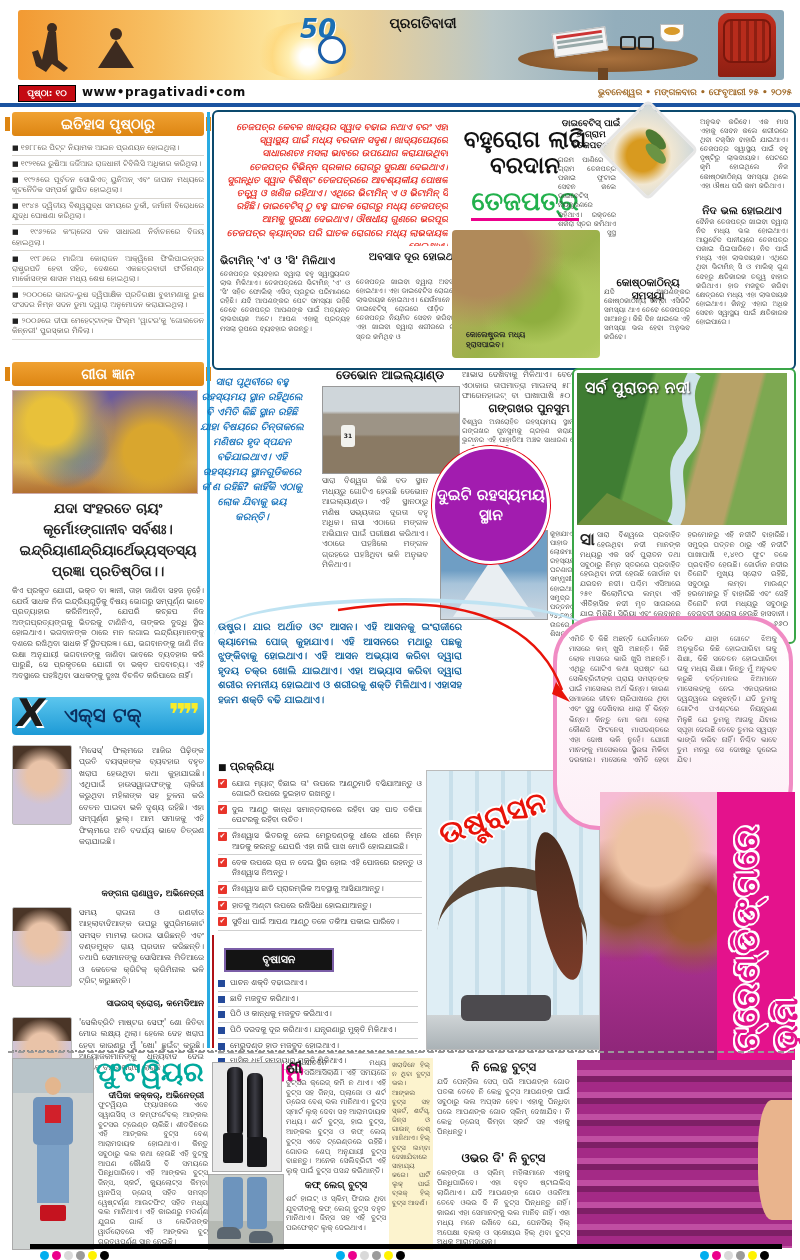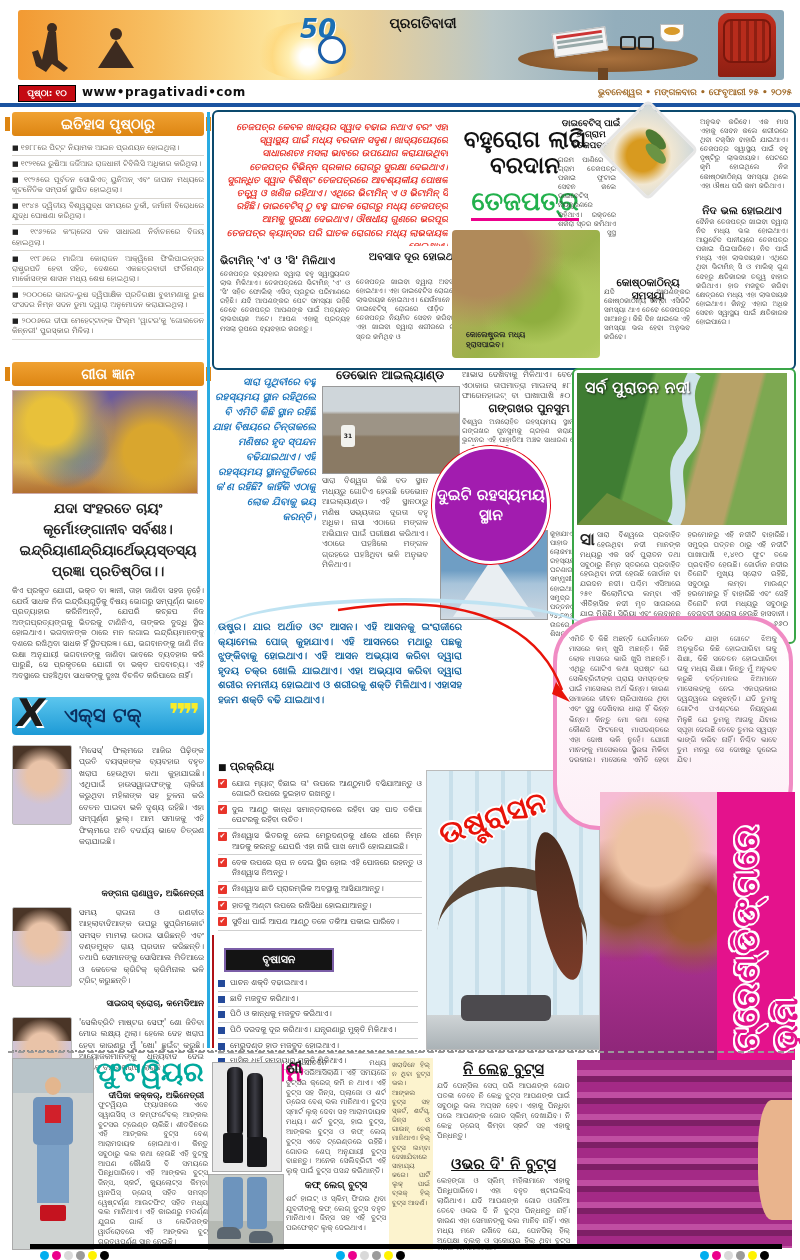--- a/index.html
+++ b/index.html
@@ -81,22 +81,22 @@
     background:radial-gradient(circle at 50% 62%,#d89a1f 0 30%,#f1e7d2 55%,#cfd8da 100%);}
   .diamond i{position:absolute;left:18px;top:14px;width:26px;height:12px;border-radius:50%;background:#4e7a33;}
   .diamond i+i{left:28px;top:24px;background:#6b9444;}
   .bayleaves{left:238px;top:118px;width:148px;height:128px;border-radius:4px;
     background:radial-gradient(ellipse at 20% 20%,#b08a5a 0 28%,rgba(176,138,90,0) 50%),
                radial-gradient(ellipse at 55% 55%,#8fae3f 0 22%,rgba(143,174,63,0) 45%),
                radial-gradient(ellipse at 75% 70%,#aec75b 0 26%,rgba(174,199,91,0) 52%),
                linear-gradient(135deg,#caa36a 0%,#9bb24a 55%,#c2d46f 100%);}
   .leafcap{left:252px;top:218px;width:92px;font-size:7.6px;font-weight:bold;color:#222;line-height:1.3;}
   
-  .m-intro{left:212px;top:374px;width:104px;height:266px;font-size:10px;line-height:1.5;color:#1b75bc;
-    font-style:italic;font-weight:bold;text-align:right;overflow:hidden;}
+  .m-intro{left:200px;top:374px;width:104px;height:266px;font-size:10px;line-height:1.5;color:#1b75bc;
+    font-style:italic;font-weight:bold;text-align:center;overflow:hidden;}
   .m-badge{left:432px;top:446px;width:112px;height:112px;border-radius:50%;background:#a21caf;border:3px solid #fff;
     box-shadow:0 0 0 1px #e60012;color:#fff;font-weight:900;font-size:15.5px;text-align:center;
     display:flex;align-items:center;justify-content:center;line-height:1.3;z-index:5;}
   .photo-devon{left:322px;top:386px;width:136px;height:86px;border:1px solid #999;
     background:linear-gradient(180deg,#cfd6da 0 28%,#9d9486 32% 55%,#8a7a64 58% 100%);}
   .astro{position:absolute;left:18px;top:38px;width:14px;height:22px;background:#f2f2ee;border-radius:3px;
     font-size:6px;color:#222;text-align:center;line-height:22px;font-weight:bold;}
   .photo-mtn{left:440px;top:530px;width:106px;height:88px;border:1px solid #999;overflow:hidden;
     background:linear-gradient(180deg,#6f9ec4 0 45%,#a8c4da 60%,#cfd9e2 100%);}
   .photo-mtn i{position:absolute;left:12px;top:26px;width:0;height:0;
@@ -171,21 +171,21 @@
   .pl-boot{position:absolute;width:20px;height:30px;background:#17171a;border-radius:3px 3px 2px 2px;}
   .photo-jeans{left:208px;top:1174px;width:74px;height:74px;border:1px solid #aaa;overflow:hidden;
     background:linear-gradient(180deg,#c9cdc9 0 62%,#b5b9b3 62% 100%);}
   .pj-leg{position:absolute;top:2px;width:20px;height:52px;background:#6d94bd;border-radius:4px;}
   .pj-shoe{position:absolute;width:24px;height:12px;background:#5b6670;border-radius:6px 8px 2px 2px;}
   .shicol{left:286px;top:1058px;width:100px;height:192px;font-size:7.4px;line-height:1.33;color:#3c3c38;text-align:justify;overflow:hidden;}
   .shicol .sh{font-weight:900;font-size:9.5px;color:#111;text-align:center;margin:3px 0 2px;}
   .yellowcol{left:389px;top:1058px;width:44px;height:192px;background:#fcf3ce;font-size:6.8px;line-height:1.35;
     color:#4a463c;text-align:justify;padding:3px;box-sizing:border-box;overflow:hidden;}
   .bootscol{left:437px;top:1058px;width:133px;height:192px;overflow:hidden;}
-  .bootscol .bh{font-weight:900;font-size:15px;color:#111;text-align:center;margin:2px 0 3px;text-decoration:underline;}
+  .bootscol .bh{font-weight:900;font-size:12px;color:#111;text-align:center;margin:2px 0 3px;}
   .bootscol .bb{font-size:7.4px;line-height:1.34;color:#3c3c38;text-align:justify;}
   
   .fbar{left:30px;top:1244px;width:752px;height:5px;background:#000;}
   .dots{top:1251px;height:9px;display:flex;gap:3px;}
   .dot{width:9px;height:9px;border-radius:50%;}
   .silh{fill:#3d2b20;}
 </style>
 </head>
 <body>
 

